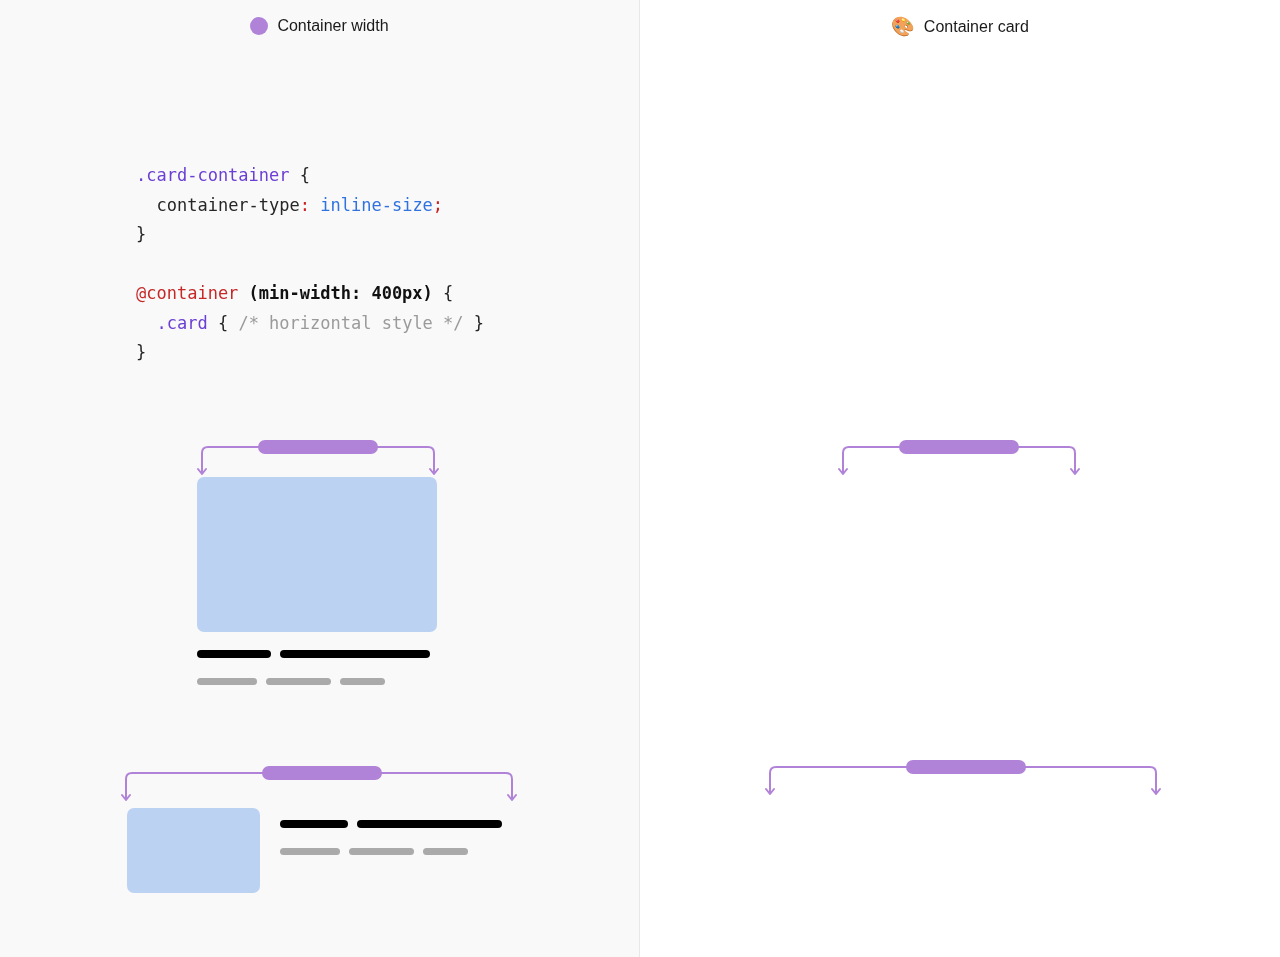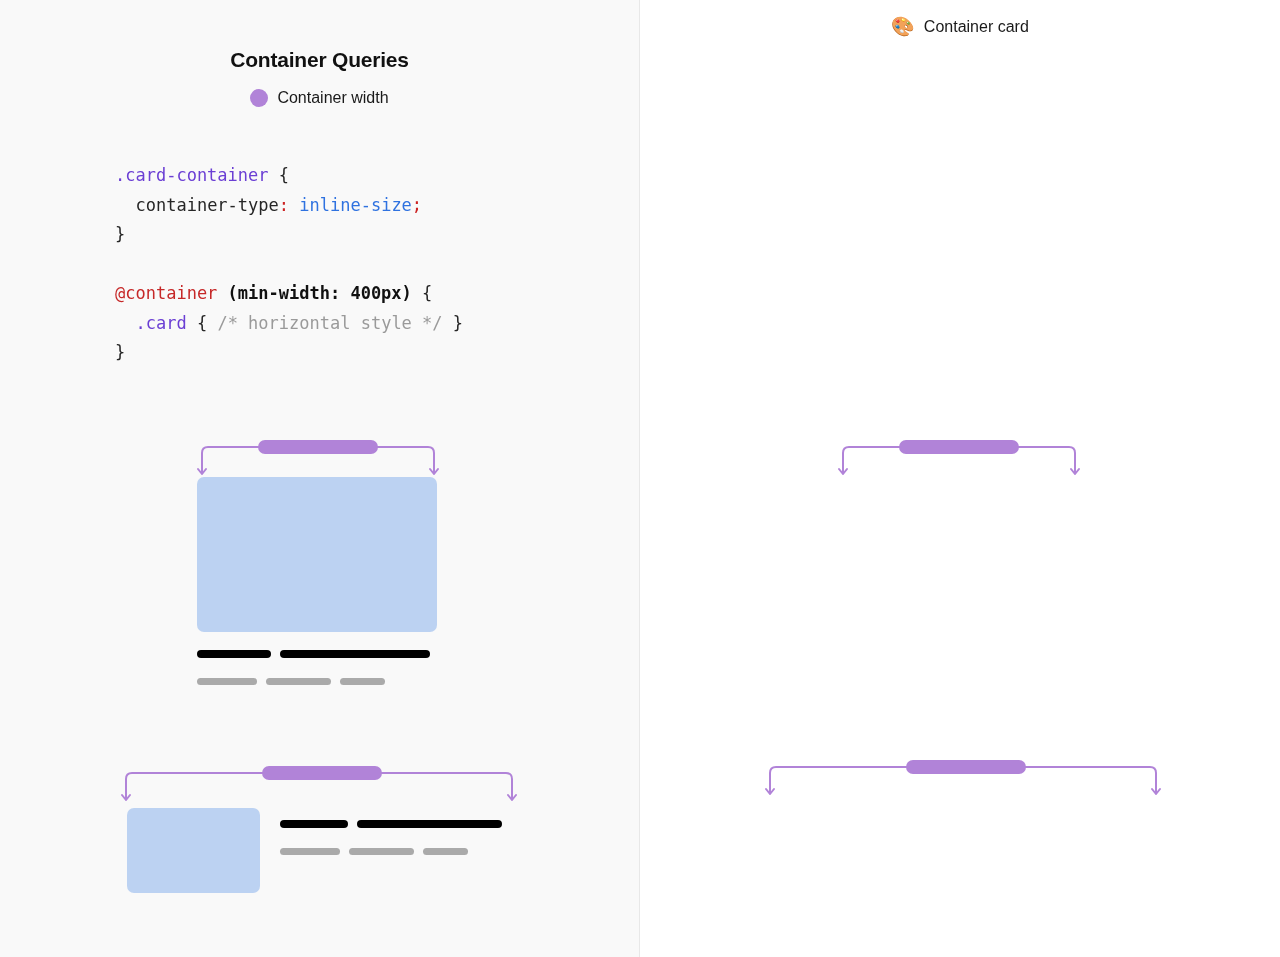--- a/index.html
+++ b/index.html
@@ -43,21 +43,21 @@
   .subtitle-text { font-size:16px; color:#1a1a1a; }
 
   
   .code-block {
     font-family:"DejaVu Sans Mono", monospace;
     font-size:17px;
     line-height:29.5px;
     white-space:pre;
     color:#1c1c1c;
   }
-  .code-left  { position:absolute; left:115px; top:161px; }
+  .code-left  { position:absolute; left:136px; top:161px; }
   .tok-sel   { color:#6b3fd4; }
   .tok-prop  { color:#262626; }
   .tok-colon { color:#cc2222; }
   .tok-val   { color:#2f72e0; }
   .tok-at    { color:#c62828; }
   .tok-cond  { color:#111111; font-weight:700; }
   .tok-plain { color:#262626; }
   .tok-com   { color:#9a9a9a; }
 
   
@@ -93,21 +93,20 @@
   .bare-card-h .title-row { display:flex; gap:9px; }
   .bare-card-h .meta-row  { display:flex; gap:9px; margin-top:20px; }
 </style>
 </head>
 <body>
 
 <div class="stage">
 
   <div class="panel panel-left">
 
-    <div class="panel-title">Container Queries</div>
 
     <div class="subtitle-row">
       <span class="dot-swatch"></span>
       <span class="subtitle-text">Container width</span>
     </div>
 
     <div class="code-block code-left"><span class="tok-sel">.card-container</span><span class="tok-plain"> {</span>
   <span class="tok-prop">container-type</span><span class="tok-colon">:</span><span class="tok-val"> inline-size</span><span class="tok-colon">;</span>
 <span class="tok-plain">}</span>
 

